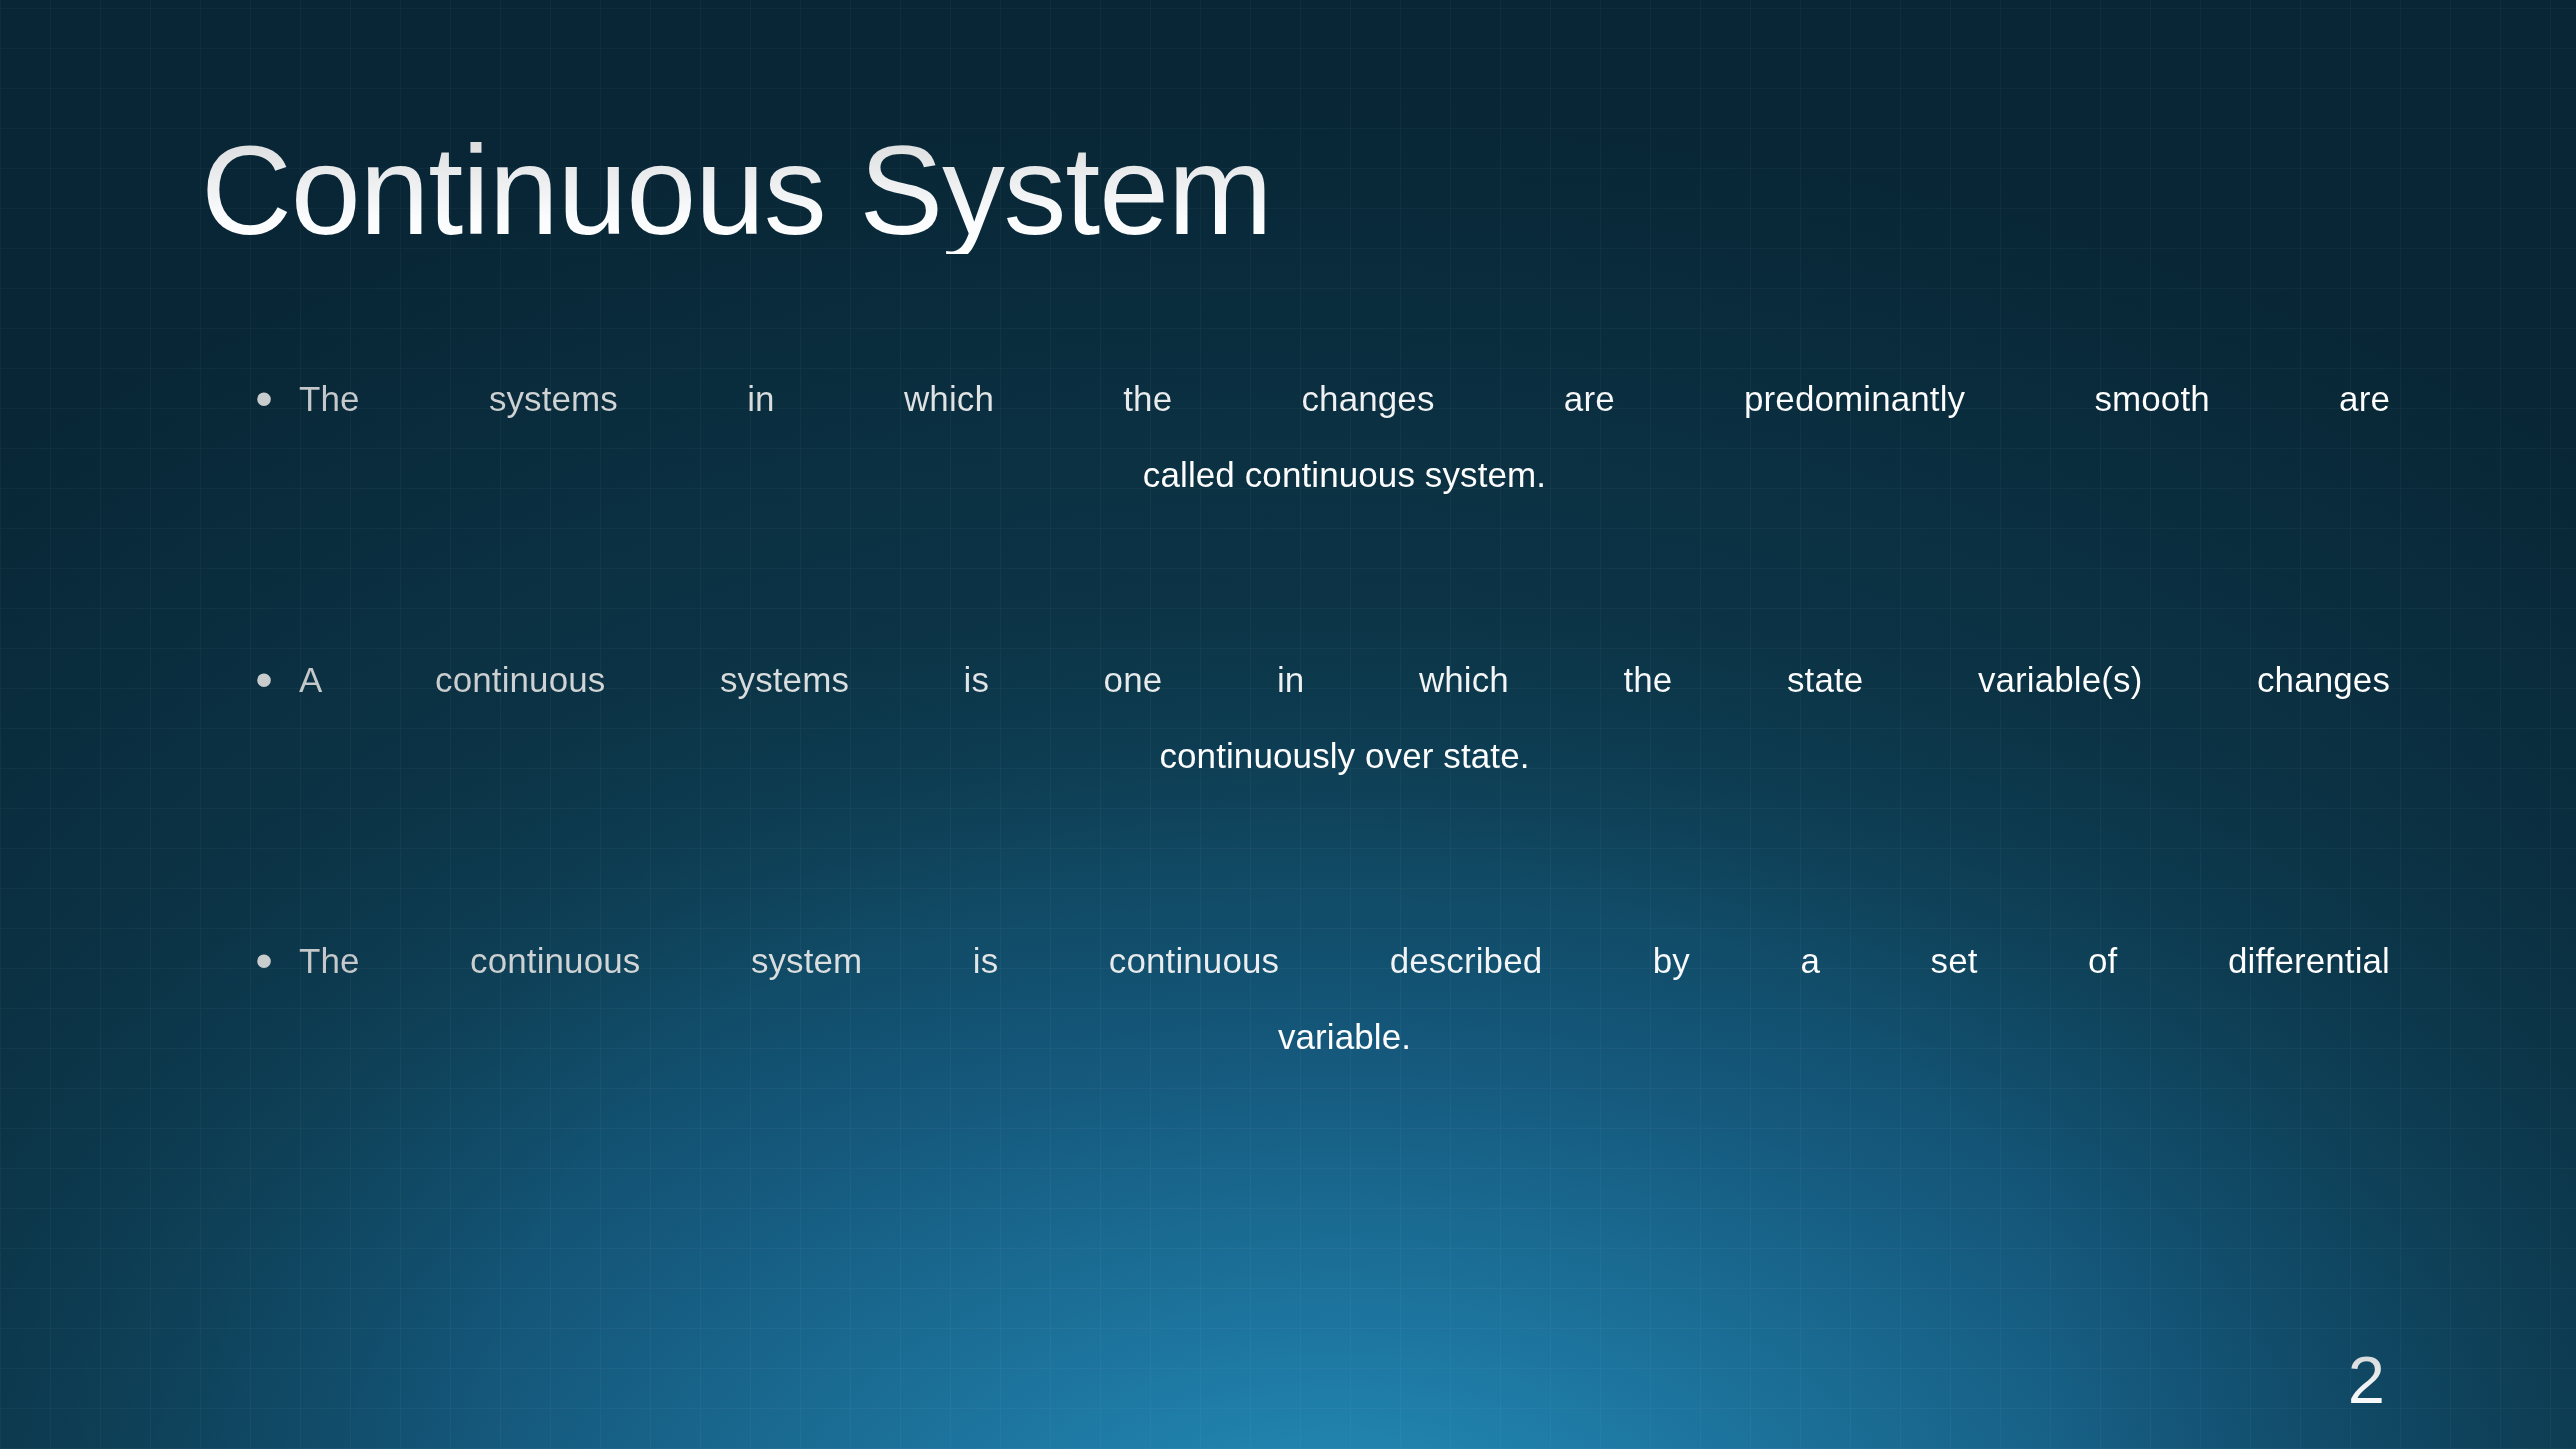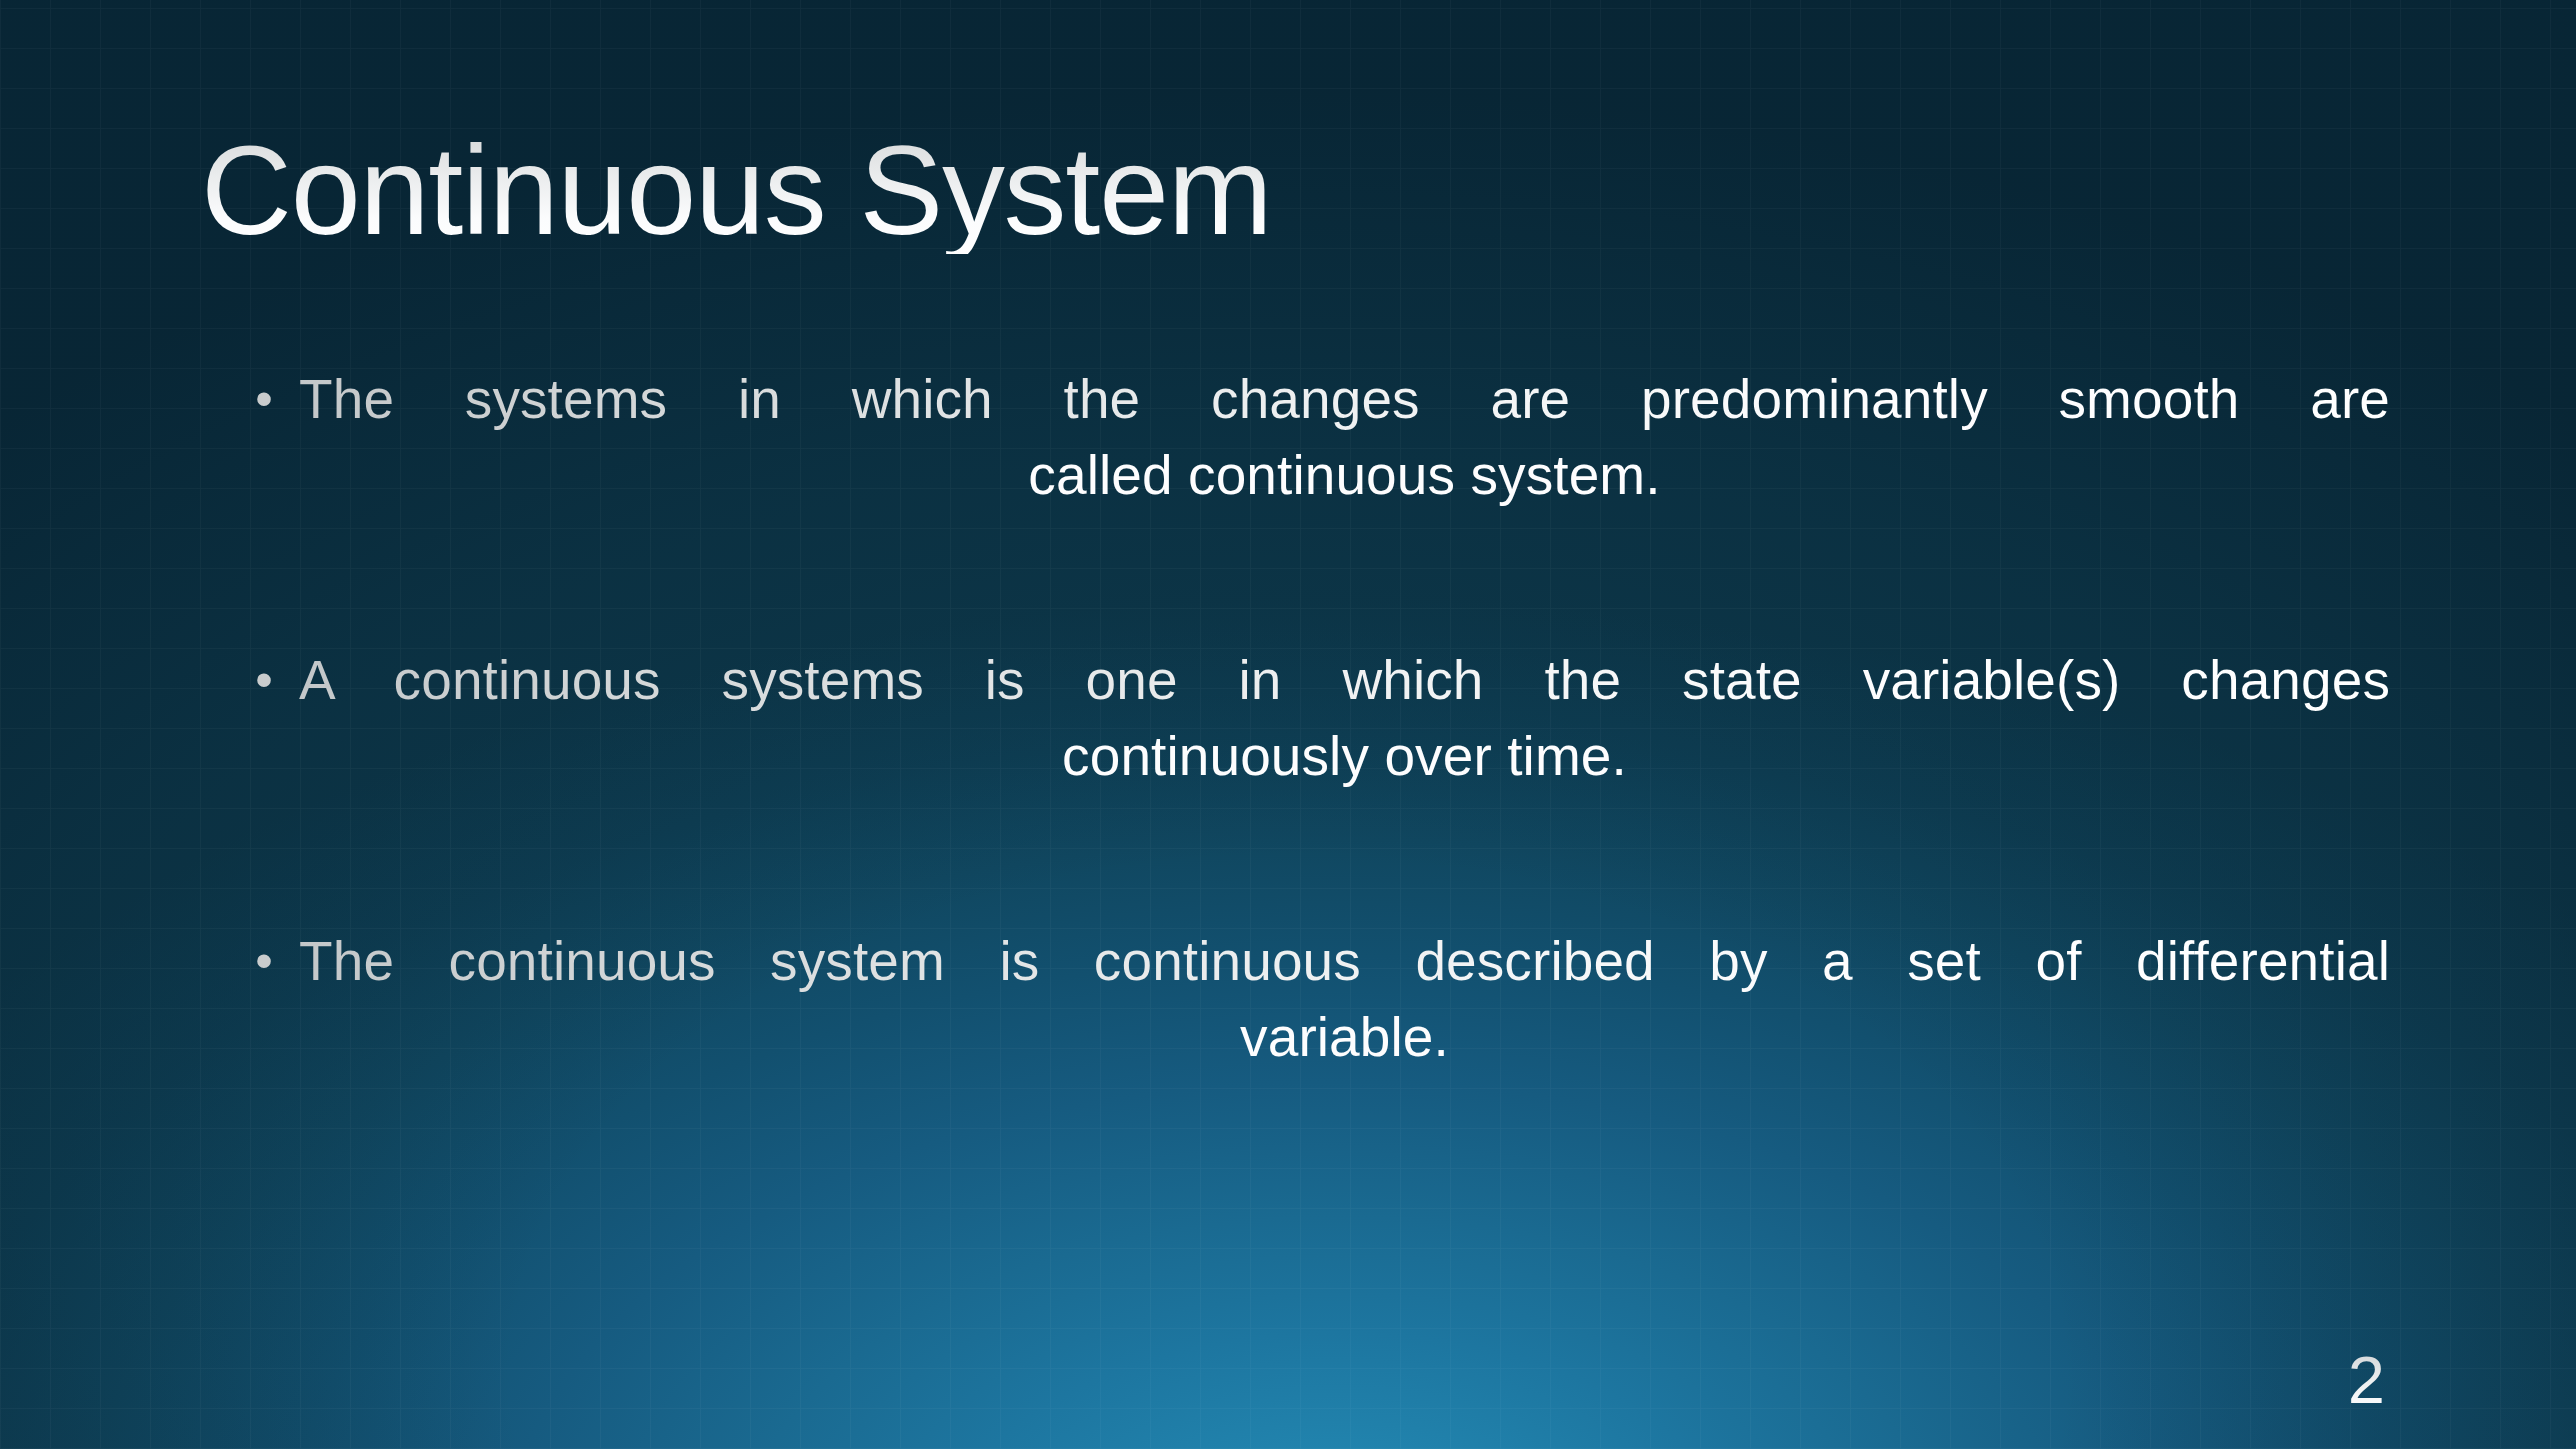--- a/index.html
+++ b/index.html
@@ -93,21 +93,21 @@
     width: 54px;
     font-size: 50px;
     line-height: 76px;
     color: #c9cccd;
     text-align: left;
     padding-left: 10.3px;
     box-sizing: border-box;
   }
   .bullet-text {
     flex: 1 1 auto;
-    font-size: 55px;
+    font-size: 35px;
     line-height: 76px;
     font-weight: 400;
     letter-spacing: 0.1px;
   }
   .line-justified {
     display: block;
     text-align: justify;
     text-align-last: justify;
     background: linear-gradient(100deg, #c3c7c9 0%, #d9dcdd 22%, #eef0f1 48%, #fdfdfe 74%, #ffffff 100%);
     -webkit-background-clip: text;
@@ -156,21 +156,21 @@
         <span class="bullet-text">
           <span class="line-justified">The systems in which the changes are predominantly smooth are</span>
           <span class="line-plain">called continuous system.</span>
         </span>
       </div>
 
       <div class="bullet-row">
         <span class="bullet-mark">•</span>
         <span class="bullet-text">
           <span class="line-justified">A continuous systems is one in which the state variable(s) changes</span>
-          <span class="line-plain">continuously over time.</span>
+          <span class="line-plain">continuously over state.</span>
         </span>
       </div>
 
       <div class="bullet-row">
         <span class="bullet-mark">•</span>
         <span class="bullet-text">
           <span class="line-justified">The continuous system is continuous described by a set of differential</span>
           <span class="line-plain">variable.</span>
         </span>
       </div>

